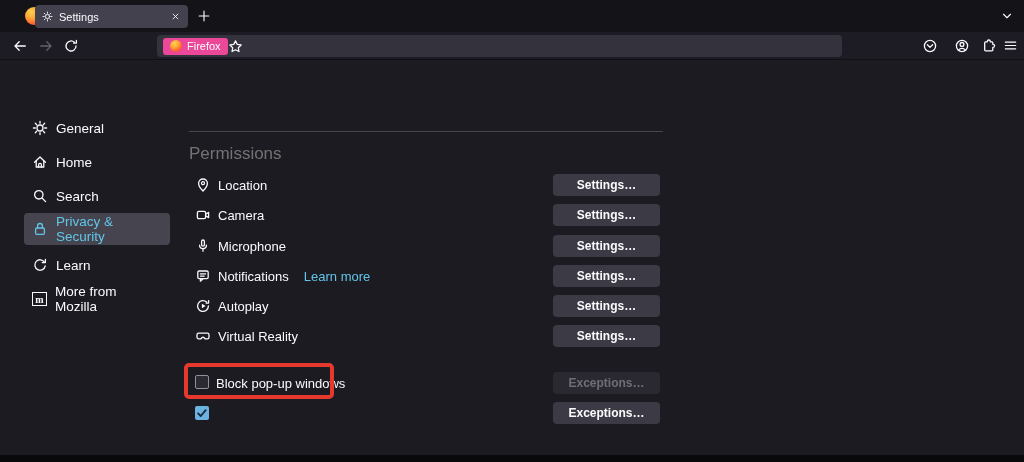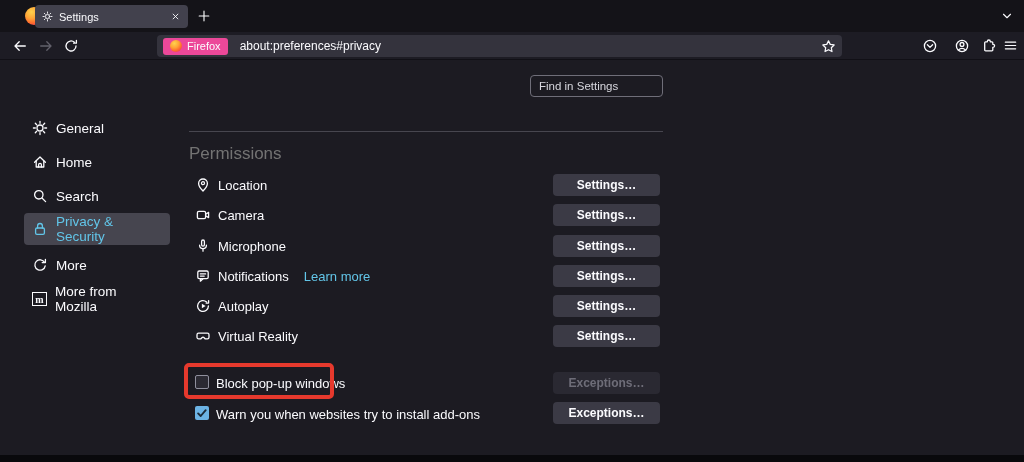--- a/index.html
+++ b/index.html
@@ -129,21 +129,20 @@
       <svg width="16" height="16" viewBox="0 0 16 16">
         <path class="stroke" stroke-width="1.5" d="M13 8 a5 5 0 1 1 -1.6 -3.7"></path>
         <path class="stroke" stroke-width="1.5" d="M13.4 2.4 v2.8 h-2.8"></path>
       </svg>
     </div>
     <div class="urlbar">
       <div class="chip">
         <span class="chip-logo"></span>
         <span class="chip-label">Firefox</span>
       </div>
-      <span class="url-text">about:preferences#privacy</span>
       <span>
         <svg width="15" height="15" viewBox="0 0 16 16">
           <path class="stroke" d="M8 2 l1.85 3.75 4.15 .6 -3 2.93 .7 4.12 L8 11.45 4.3 13.4 5 9.28 2 6.35 6.15 5.75 z"></path>
         </svg>
       </span>
     </div>
     <div class="navbtn" style="left:922px">
       <svg width="16" height="16" viewBox="0 0 16 16">
           <circle class="stroke" cx="8" cy="8" r="5.6"></circle>
           <path class="stroke" d="M5.4 6.8 L8 9.4 l2.6 -2.6"></path>
@@ -161,21 +160,20 @@
         <path class="stroke" d="M5.6 3.8 h1.7 v-.3 a1.5 1.5 0 0 1 3 0 v.3 h1.6 a.9.9 0 0 1 .9 .9 v1.6 h.3 a1.5 1.5 0 0 1 0 3 h-.3 v2.6 a.9.9 0 0 1 -.9 .9 H5.6 a.9.9 0 0 1 -.9 -.9 V4.7 a.9.9 0 0 1 .9 -.9 z"></path>
       </svg>
     </div>
     <div class="navbtn" style="left:1003px">
       <svg width="15" height="15" viewBox="0 0 16 16">
           <path class="stroke" stroke-width="1.5" d="M2.5 4.5 h11 M2.5 8 h11 M2.5 11.5 h11"></path>
         </svg>
     </div>
   </div>
 
-  <input class="findbox" placeholder="Find in Settings" style="">
 
   <div class="side-item" style="top:112px">
     <span>
       <svg width="16" height="16" viewBox="0 0 16 16">
         <circle class="stroke" cx="8" cy="8" r="3"></circle>
         <g class="stroke" stroke-width="1.6">
           <line x1="8" y1="1.4" x2="8" y2="3.3"></line>
             <line x1="8" y1="12.7" x2="8" y2="14.6"></line>
           <line x1="1.4" y1="8" x2="3.3" y2="8"></line>
             <line x1="12.7" y1="8" x2="14.6" y2="8"></line>
@@ -216,21 +214,21 @@
     </span>
     <span>Privacy &amp; Security</span>
   </div>
   <div class="side-item" style="top:249px">
     <span>
       <svg width="16" height="16" viewBox="0 0 16 16">
         <path class="stroke" d="M12.6 5.4 a5.2 5.2 0 1 0 .6 3.4"></path>
         <path class="stroke" d="M13.4 2.4 v3.2 h-3.2"></path>
       </svg>
     </span>
-    <span>More</span>
+    <span>Learn</span>
   </div>
   <div class="side-item" style="top:283px">
     <span class="mozbox">m</span>
     <span>More from Mozilla</span>
   </div>
 
   <div class="divider"></div>
   <div class="section-title">Permissions</div>
 
   <div class="perm-row" style="top:170px">
@@ -306,17 +304,16 @@
   <div class="checkbox unchecked" style="left:195px;top:375px"></div>
   <span class="chk-label" style="left:216px;top:376px">Block pop-up windows</span>
   <button class="btn disabled" style="top:372px">Exceptions…</button>
   <div class="annotation"></div>
 
   <div class="checkbox checked" style="left:195px;top:406px">
     <svg width="14" height="14" viewBox="0 0 14 14">
         <path d="M3.1 7.4 l2.6 2.6 5 -5.8" fill="none" stroke="#1b2a38" stroke-width="1.9" stroke-linecap="round" stroke-linejoin="round"></path>
       </svg>
   </div>
-  <span class="chk-label" style="left:216px;top:407px">Warn you when websites try to install add-ons</span>
   <button class="btn" style="top:402px">Exceptions…</button>
 
   <div class="bottombar"></div>
 </div>
 
 </body></html>

